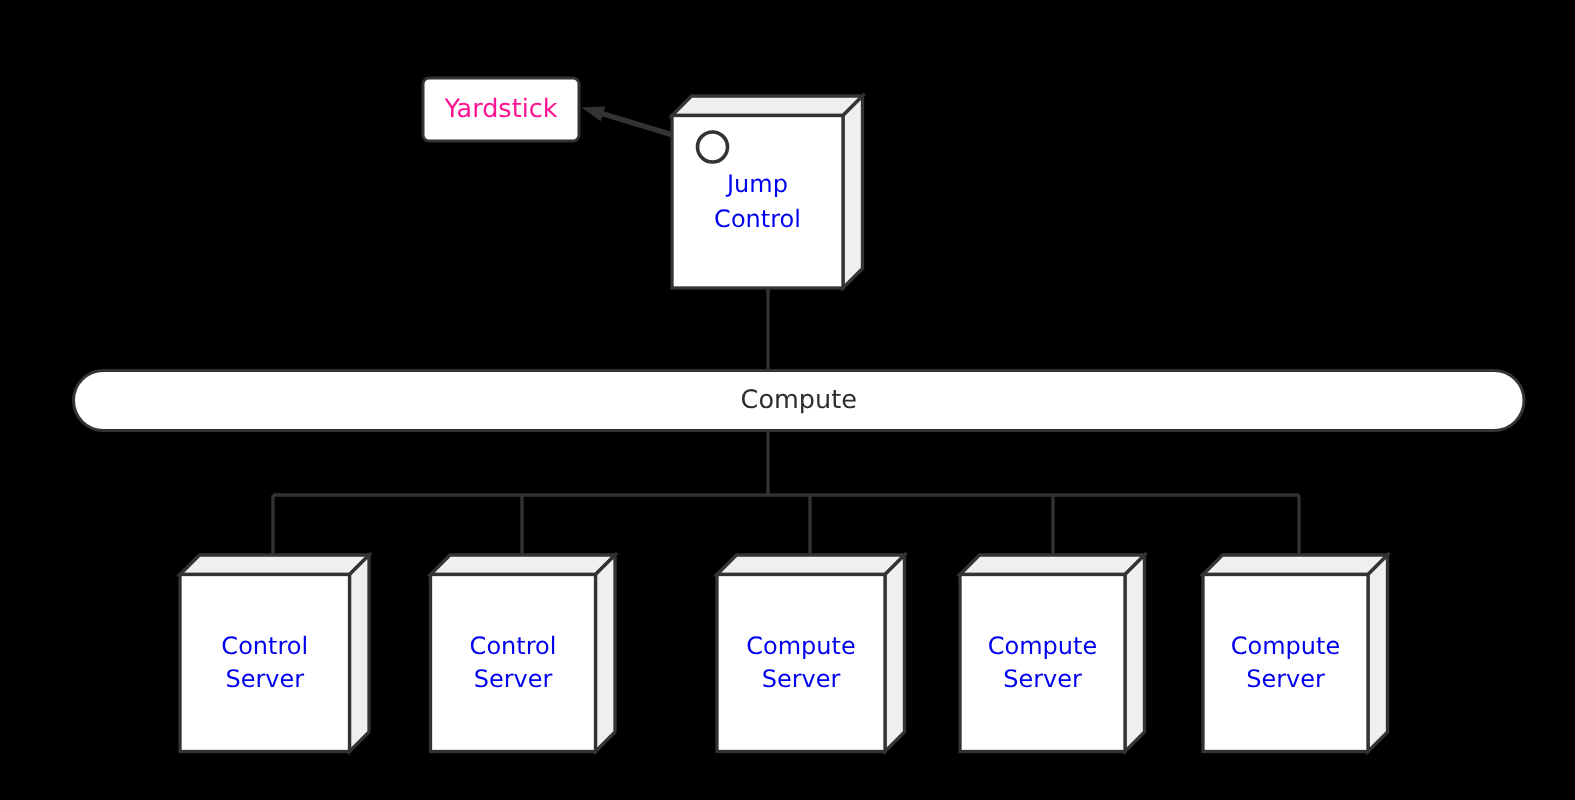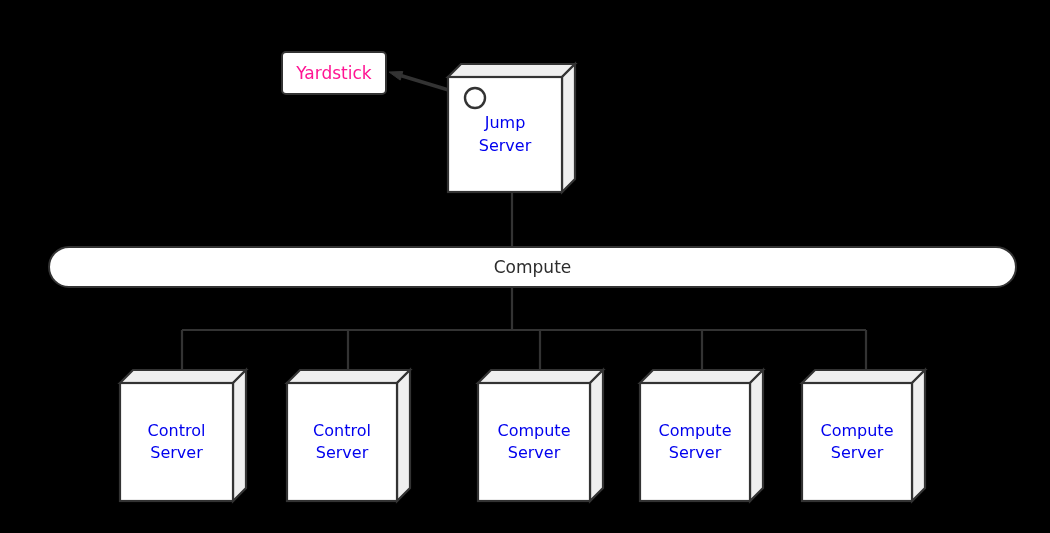--- a/index.html
+++ b/index.html
@@ -154,21 +154,21 @@
 
   <div id="yardstick-node" class="flat-node">
     <span>Yardstick</span>
   </div>
 
   <div id="network-node" class="flat-node">
     <span>Compute</span>
   </div>
 
   <div id="jump-server-label" class="node-label">Jump
-Server</div>
+Control</div>
   <div id="control-server-1-label" class="node-label">Control
 Server</div>
   <div id="control-server-2-label" class="node-label">Control
 Server</div>
   <div id="compute-server-1-label" class="node-label">Compute
 Server</div>
   <div id="compute-server-2-label" class="node-label">Compute
 Server</div>
   <div id="compute-server-3-label" class="node-label">Compute
 Server</div>

